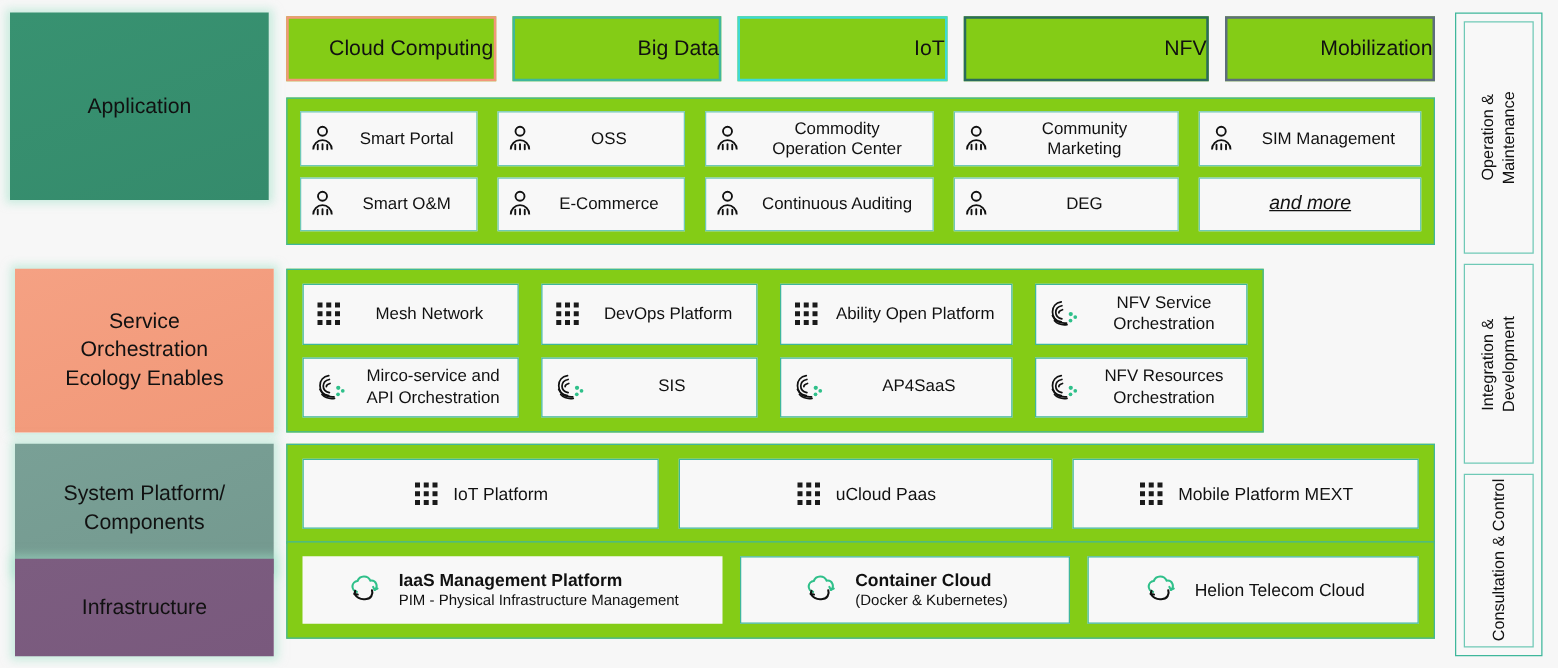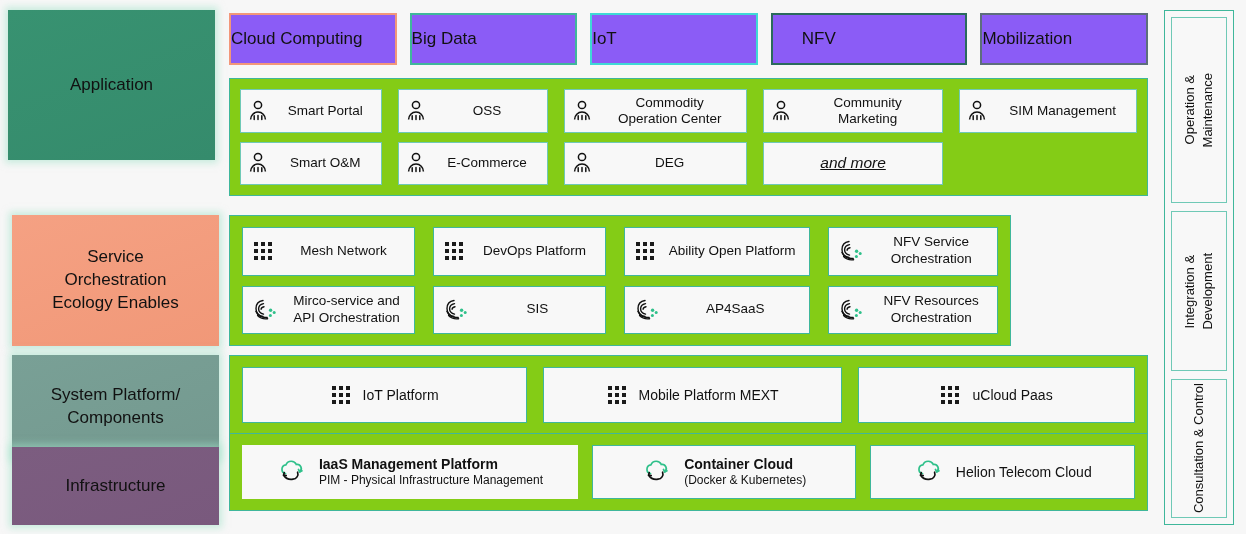--- a/index.html
+++ b/index.html
@@ -32,22 +32,22 @@
   #layer-system        { left: 12px;  top: 355px; width: 207px; height: 104px;
      background: linear-gradient(160deg,#79a096 0%,#74998f 100%); }
   #layer-infra         { left: 12px;  top: 447px; width: 207px; height: 78px;
      background: linear-gradient(160deg,#7c5d80 0%,#79597d 100%); }
 
   
   .tabs { position: absolute; left: 229px; top: 13px; width: 919px; height: 52px;
           display: flex; gap: 13px; }
   .tab {
     flex: 1 1 0;
-    background: #8b5cf6;
-    display: flex; align-items: center; justify-content: flex-start;
+    background: #84cc16;
+    display: flex; align-items: center; justify-content: flex-end;
     font-size: 17px; color: #111;
   }
 
   
   .group-panel { position: absolute; background: #84cc16; border: 1.6px solid #3fb79b; padding-left: 20px; }
   #panel-application   { left: 229px; top: 78px;  width: 919px; height: 118px; }
   #panel-service       { left: 229px; top: 215px; width: 782px; height: 131px; }
   #panel-system        { left: 229px; top: 355px; width: 919px; height: 80px; }
   #panel-infra         { left: 229px; top: 433px; width: 919px; height: 78px; }
 
@@ -259,20 +259,30 @@
         <span class="icon-person">
           <svg viewBox="0 0 22 24" width="22" height="24" fill="none" stroke="#111" stroke-width="1.5">
             <circle cx="11" cy="6" r="3.6"></circle>
             <path d="M3.6 20.5a7.4 7.4 0 0 1 14.8 0"></path>
             <path d="M7.2 16.8v3.6M11 16.4v4M14.8 16.8v3.6" stroke-linecap="round"></path>
           </svg>
         </span>
         <span class="lbl">E-Commerce</span>
       </div>
 
+      <div class="cell">
+        <span class="icon-person">
+          <svg viewBox="0 0 22 24" width="22" height="24" fill="none" stroke="#111" stroke-width="1.5">
+            <circle cx="11" cy="6" r="3.6"></circle>
+            <path d="M3.6 20.5a7.4 7.4 0 0 1 14.8 0"></path>
+            <path d="M7.2 16.8v3.6M11 16.4v4M14.8 16.8v3.6" stroke-linecap="round"></path>
+          </svg>
+        </span>
+        <span class="lbl">Continuous Auditing</span>
+      </div>
 
       <div class="cell">
         <span class="icon-person">
           <svg viewBox="0 0 22 24" width="22" height="24" fill="none" stroke="#111" stroke-width="1.5">
             <circle cx="11" cy="6" r="3.6"></circle>
             <path d="M3.6 20.5a7.4 7.4 0 0 1 14.8 0"></path>
             <path d="M7.2 16.8v3.6M11 16.4v4M14.8 16.8v3.6" stroke-linecap="round"></path>
           </svg>
         </span>
         <span class="lbl">DEG</span>
@@ -472,38 +482,38 @@
               <rect x="8" y="1" width="4" height="4"></rect>
               <rect x="15" y="1" width="4" height="4"></rect>
             <rect x="1" y="8" width="4" height="4"></rect>
               <rect x="8" y="8" width="4" height="4"></rect>
               <rect x="15" y="8" width="4" height="4"></rect>
             <rect x="1" y="15" width="4" height="4"></rect>
               <rect x="8" y="15" width="4" height="4"></rect>
               <rect x="15" y="15" width="4" height="4"></rect>
           </svg>
         </span>
-        <span>Mobile Platform MEXT</span>
+        <span>uCloud Paas</span>
       </div>
 
       <div class="sys-cell">
         <span class="icon-dots">
           <svg viewBox="0 0 20 20" width="20" height="20" fill="#1b1b1b">
             <rect x="1" y="1" width="4" height="4"></rect>
               <rect x="8" y="1" width="4" height="4"></rect>
               <rect x="15" y="1" width="4" height="4"></rect>
             <rect x="1" y="8" width="4" height="4"></rect>
               <rect x="8" y="8" width="4" height="4"></rect>
               <rect x="15" y="8" width="4" height="4"></rect>
             <rect x="1" y="15" width="4" height="4"></rect>
               <rect x="8" y="15" width="4" height="4"></rect>
               <rect x="15" y="15" width="4" height="4"></rect>
           </svg>
         </span>
-        <span>uCloud Paas</span>
+        <span>Mobile Platform MEXT</span>
       </div>
 
     </div>
   </div>
 
   <div class="group-panel" id="panel-infra">
     <div class="inf-grid">
 
       <div class="inf-cell">
         <span class="icon-cloud">

